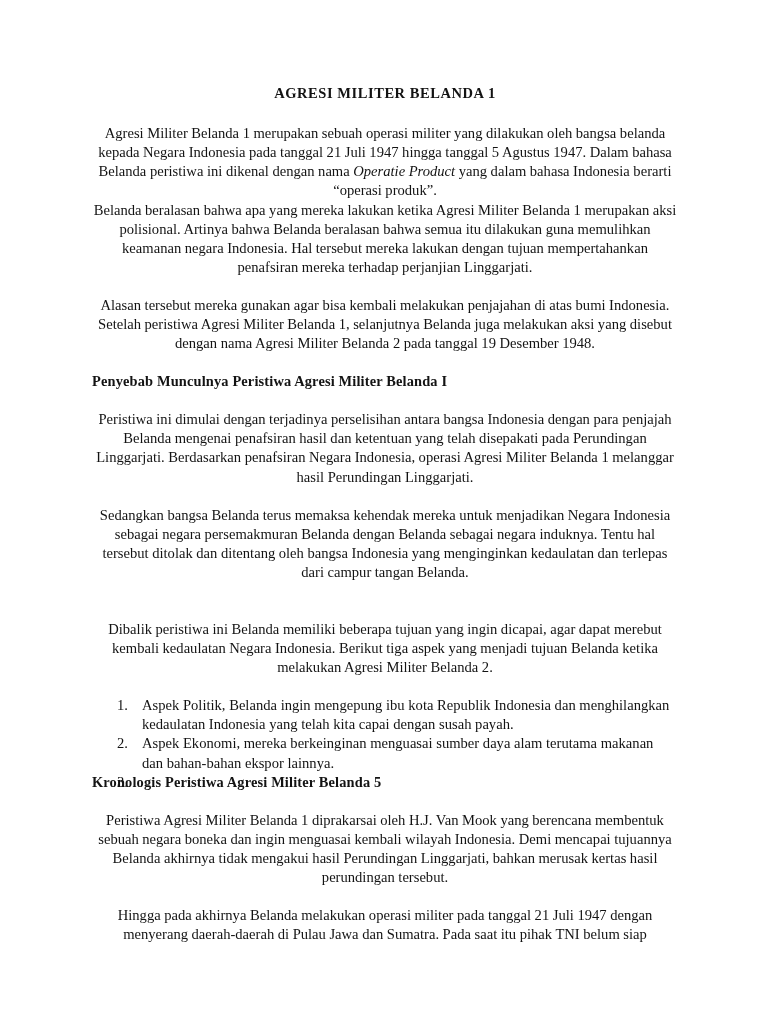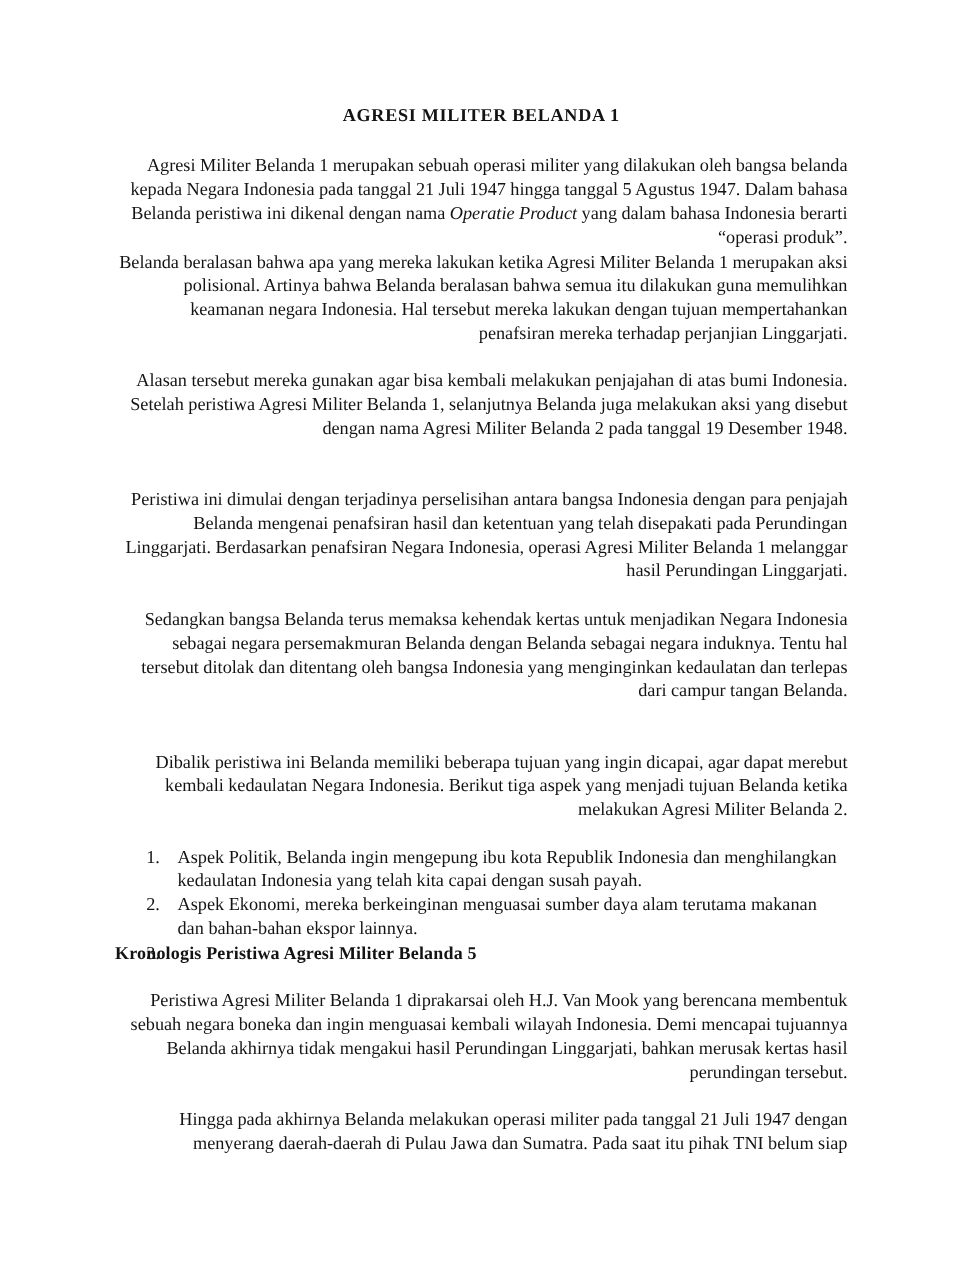--- a/index.html
+++ b/index.html
@@ -27,21 +27,21 @@
     font-weight: bold;
     font-size: 14.5px;
     letter-spacing: 0.55px;
     margin: 0 0 22px 0;
     line-height: 1.25;
   }
   p.para {
     margin: 0 0 0 0;
     font-size: 14.6px;
     line-height: 19.1px;
-    text-align: right;
+    text-align: center;
     word-spacing: -0.1px;
   }
   .gap-sm { height: 19px; }
   .gap-head-before { height: 19px; }
   .gap-head-after { height: 19px; }
   h2.section-head {
     margin: 0;
     font-size: 14.4px;
     font-weight: bold;
     line-height: 19.1px;
@@ -80,28 +80,29 @@
     <p class="para"><span>Agresi Militer Belanda 1 merupakan sebuah operasi militer yang dilakukan oleh bangsa belanda kepada Negara Indonesia pada tanggal 21 Juli 1947 hingga tanggal 5 Agustus 1947. Dalam bahasa Belanda peristiwa ini dikenal dengan nama </span><span class="ital">Operatie Product</span><span> yang dalam bahasa Indonesia berarti “operasi produk”.</span></p>
 
     <p class="para">Belanda beralasan bahwa apa yang mereka lakukan ketika Agresi Militer Belanda 1 merupakan aksi polisional. Artinya bahwa Belanda beralasan bahwa semua itu dilakukan guna memulihkan keamanan negara Indonesia. Hal tersebut mereka lakukan dengan tujuan mempertahankan penafsiran mereka terhadap perjanjian Linggarjati.</p>
 
     <div class="gap-sm"></div>
 
     <p class="para">Alasan tersebut mereka gunakan agar bisa kembali melakukan penjajahan di atas bumi Indonesia. Setelah peristiwa Agresi Militer Belanda 1, selanjutnya Belanda juga melakukan aksi yang disebut dengan nama Agresi Militer Belanda 2 pada tanggal 19 Desember 1948.</p>
 
     <div class="gap-head-before"></div>
 
+    <h2 class="section-head">Penyebab Munculnya Peristiwa Agresi Militer Belanda I</h2>
 
     <div class="gap-head-after"></div>
 
     <p class="para">Peristiwa ini dimulai dengan terjadinya perselisihan antara bangsa Indonesia dengan para penjajah Belanda mengenai penafsiran hasil dan ketentuan yang telah disepakati pada Perundingan Linggarjati. Berdasarkan penafsiran Negara Indonesia, operasi Agresi Militer Belanda 1 melanggar hasil Perundingan Linggarjati.</p>
 
     <div class="gap-sm"></div>
 
-    <p class="para">Sedangkan bangsa Belanda terus memaksa kehendak kertas untuk menjadikan Negara Indonesia sebagai negara persemakmuran Belanda dengan Belanda sebagai negara induknya. Tentu hal tersebut ditolak dan ditentang oleh bangsa Indonesia yang menginginkan kedaulatan dan terlepas dari campur tangan Belanda.</p>
+    <p class="para">Sedangkan bangsa Belanda terus memaksa kehendak mereka untuk menjadikan Negara Indonesia sebagai negara persemakmuran Belanda dengan Belanda sebagai negara induknya. Tentu hal tersebut ditolak dan ditentang oleh bangsa Indonesia yang menginginkan kedaulatan dan terlepas dari campur tangan Belanda.</p>
 
     <div class="gap-head-before"></div>
 
 
     <div class="gap-head-after"></div>
 
     <p class="para">Dibalik peristiwa ini Belanda memiliki beberapa tujuan yang ingin dicapai, agar dapat merebut kembali kedaulatan Negara Indonesia. Berikut tiga aspek yang menjadi tujuan Belanda ketika melakukan Agresi Militer Belanda 2.</p>
 
     <div class="gap-sm"></div>
 

